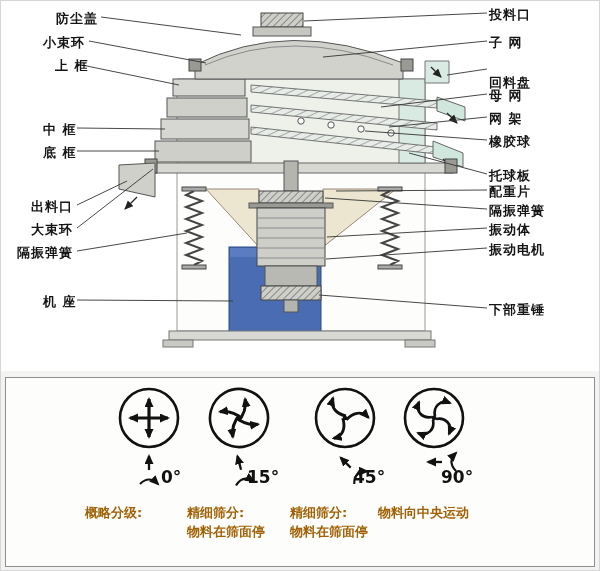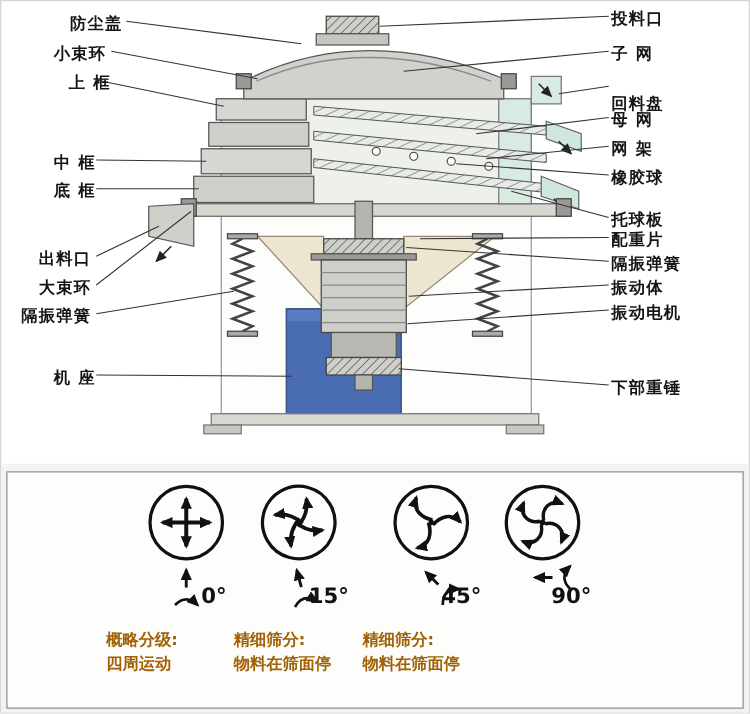--- a/index.html
+++ b/index.html
@@ -231,27 +231,27 @@
     </svg>
   </div>
 
   <div class="angle" style="left:160px;top:466px">0°</div>
   <div class="angle" style="left:246px;top:466px">15°</div>
   <div class="angle" style="left:352px;top:466px">45°</div>
   <div class="angle" style="left:440px;top:466px">90°</div>
 
   <div class="desc" style="left:84px;top:503px">
     <div>概略分级:</div>
-    <div>四周运动</div>
   </div>
   <div class="desc" style="left:186px;top:503px">
     <div>精细筛分:</div>
     <div>物料在筛面停</div>
   </div>
   <div class="desc" style="left:289px;top:503px">
     <div>精细筛分:</div>
     <div>物料在筛面停</div>
   </div>
   <div class="desc" style="left:377px;top:503px">
+    <div>物料向中央运动</div>
     <div></div>
   </div>
 
 </div>
 
 </body></html>

